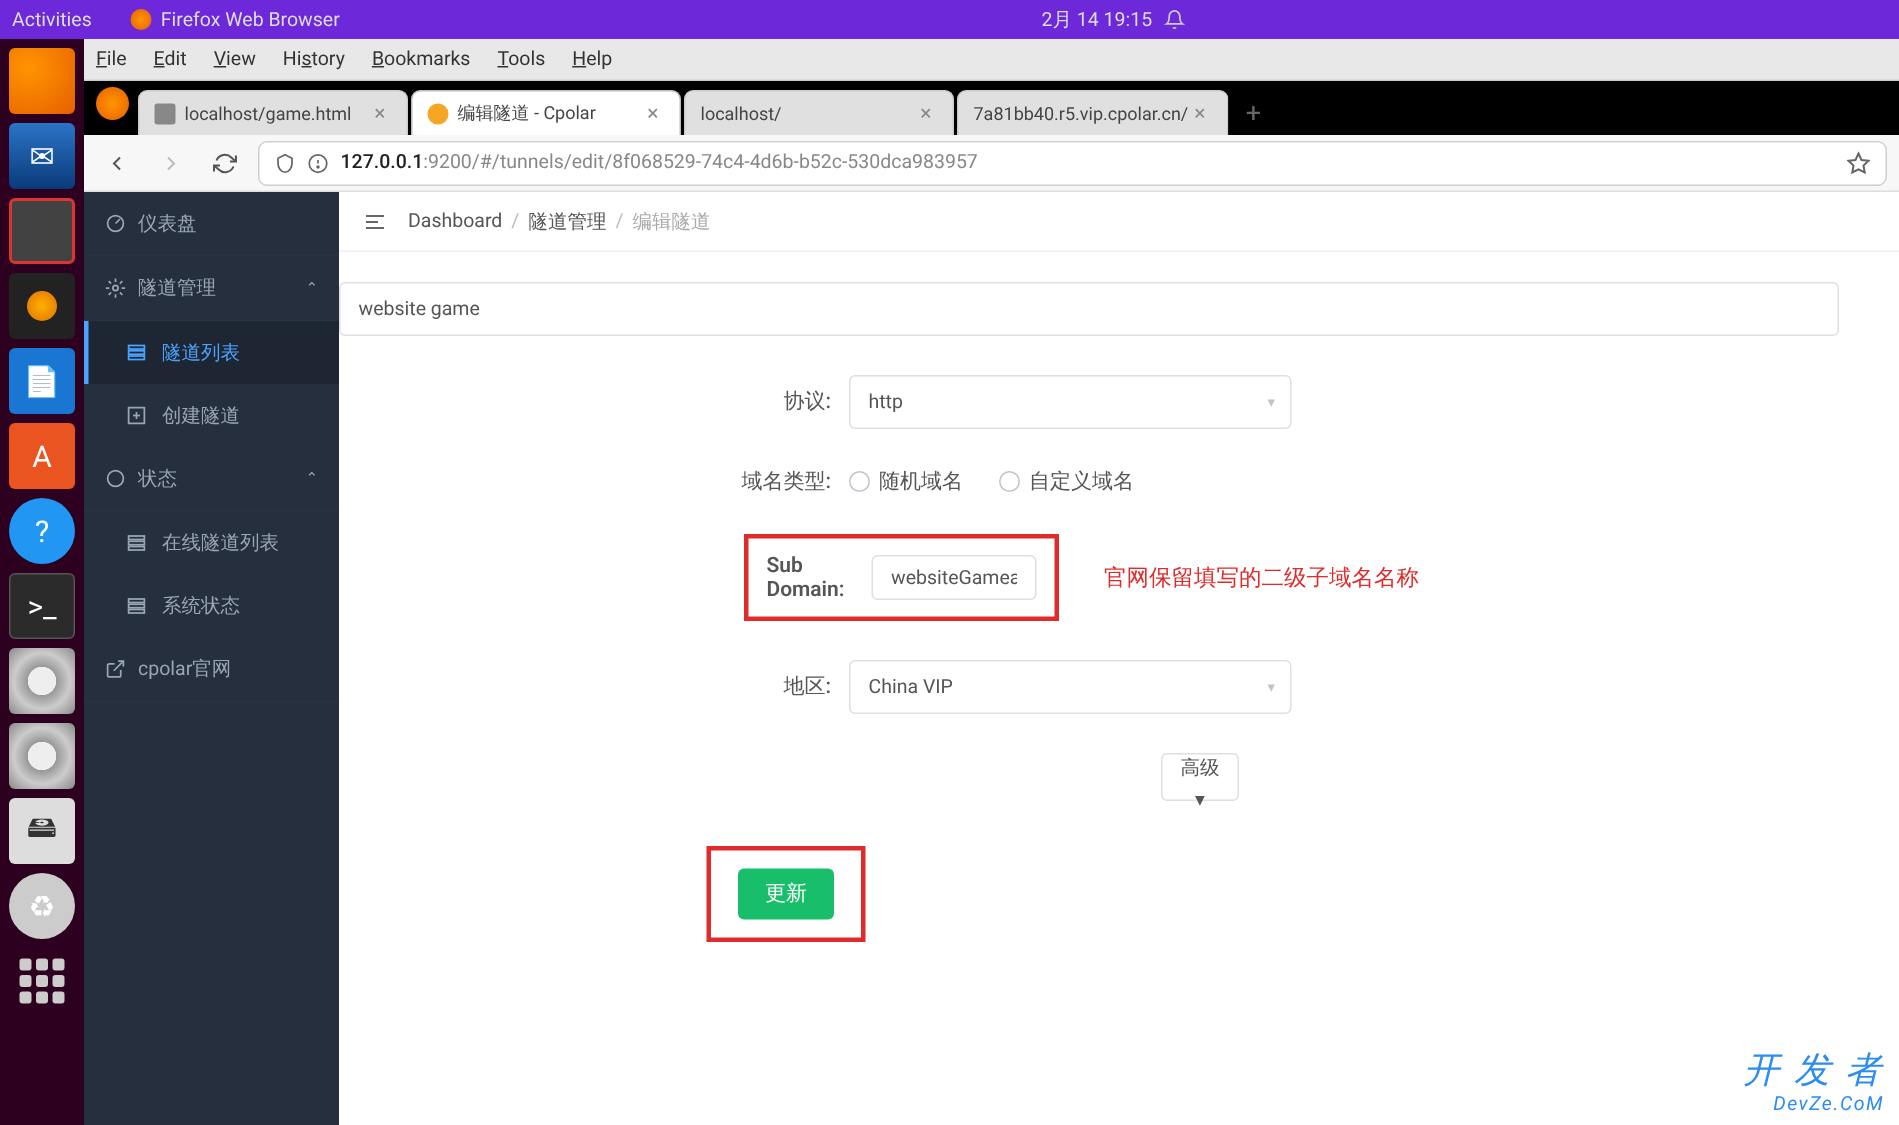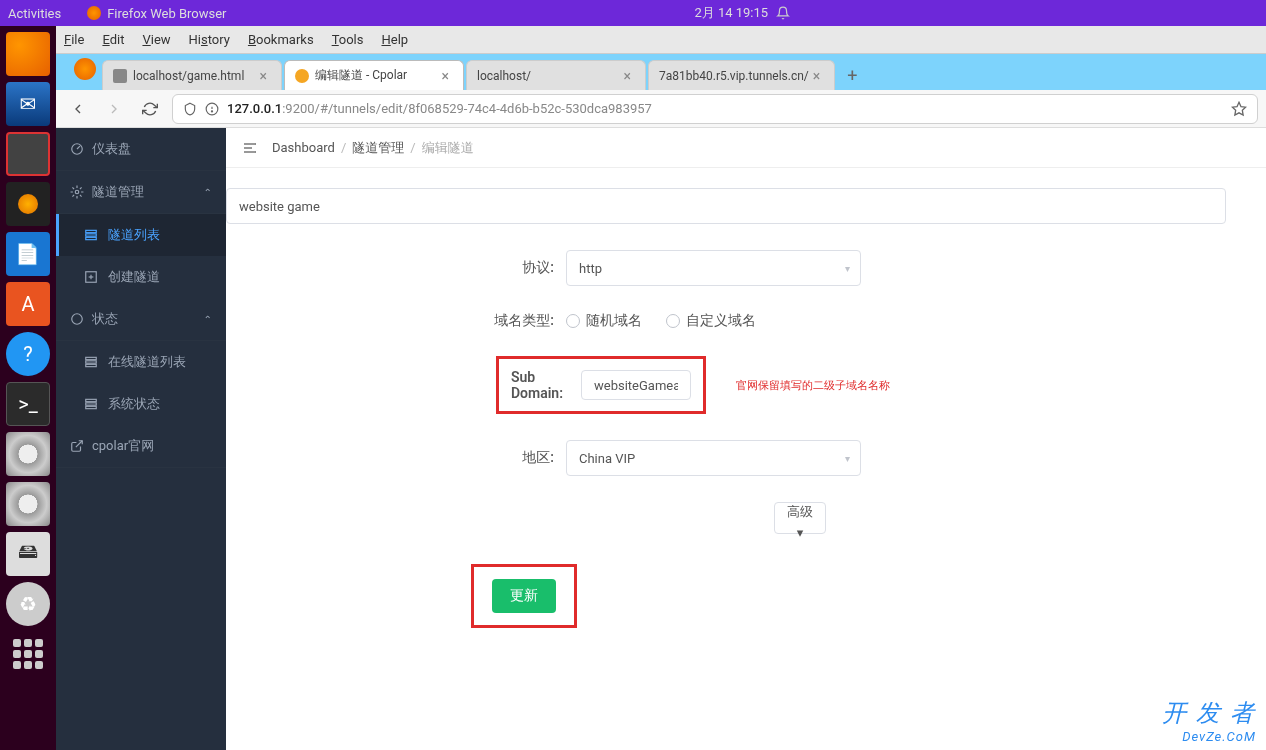--- a/index.html
+++ b/index.html
@@ -22,21 +22,21 @@
 .dock-item.help{background:#2196f3;border-radius:50%;}
 .dock-item.terminal{background:#2b2b2b;border:1px solid #555;}
 .dock-item.disc1,.dock-item.disc2{background:radial-gradient(circle,#eee 30%,#999 31%,#ccc 60%,#888);}
 .dock-item.usb{background:#ddd;color:#333;}
 .dock-item.trash{background:#ccc;border-radius:50%;}
 .dock-item.apps{background:transparent;} .dock-apps-grid{width:30px;height:30px;display:grid;grid-template-columns:repeat(3,1fr);gap:3px;} .dock-apps-grid span{background:#ccc;border-radius:2px;}
 .window { flex:1; display:flex; flex-direction:column; background:#fff;}
 .menubar { height:28px; background:#e8e8e8; border-bottom:1px solid #ccc; display:flex; align-items:center; padding:0 8px; font-size:13px; color:#333;}
 .menubar span { margin-right:18px; cursor:pointer;}
 .menubar span u { text-decoration:underline; }
-.tabbar { height:36px; background:#7dd3fc; display:flex; align-items:flex-end; padding-left:16px;}
+.tabbar { height:36px; background:#000000; display:flex; align-items:flex-end; padding-left:6px;}
 .fx-icon{width:22px;height:22px;border-radius:50%;background:radial-gradient(#ff9500,#e66000);margin:0 6px 6px 2px;align-self:center;}
 .tab { height:30px; min-width:180px; background:#e0e0e0; border-top-left-radius:6px; border-top-right-radius:6px; display:flex; align-items:center; padding:0 10px; font-size:12px; color:#444; border:1px solid #ccc; border-bottom:none; margin-right:2px; position:relative; cursor:pointer;}
 .tab.active { background:#fff; border-color:#bbb; }
 .tab .favicon{width:14px;height:14px;margin-right:6px;display:inline-block;background:#888;border-radius:2px;}
 .tab .favicon.cpolar{background:#f5a623;border-radius:50%;}
 .tab .close-x{margin-left:auto;color:#888;font-size:14px;padding:0 4px;}
 .newtab{width:30px;text-align:center;color:#666;font-size:18px;cursor:pointer;padding-bottom:4px;}
 .urlbar-row { height:38px; background:#f7f7f7; border-bottom:1px solid #ddd; display:flex; align-items:center; padding:0 8px; gap:8px;}
 .nav-btn{width:28px;height:28px;display:flex;align-items:center;justify-content:center;color:#666;border-radius:4px;cursor:pointer;}
 .urlbar { flex:1; height:30px; background:#fff; border:1px solid #d0d0d0; border-radius:6px; display:flex; align-items:center; padding:0 10px; font-size:13px; color:#333; gap:8px;}
@@ -67,21 +67,21 @@
 .radio-item{display:flex;align-items:center;gap:6px;font-size:14px;color:#555;cursor:pointer;}
 .radio-item.selected{color:#2d8cf0;}
 .radio-circle{width:14px;height:14px;border:1px solid #c0c4cc;border-radius:50%;display:inline-flex;align-items:center;justify-content:center;}
 .radio-item.selected .radio-circle{border-color:#2d8cf0;}
 .radio-item.selected .radio-circle::after{content:"";width:8px;height:8px;background:#2d8cf0;border-radius:50%;}
 .highlight-red{border:3px solid #e02b2b;border-radius:2px;}
 .radio-highlight{padding:8px 12px;margin:-8px -4px;}
 .subdomain-wrap{display:flex;align-items:center;padding:10px 12px;margin-left:270px;border:3px solid #e02b2b;width:210px;}
 .subdomain-wrap .form-label{width:auto;padding:0 8px 0 0;text-align:left;font-weight:600;}
 .subdomain-wrap .text-input{width:110px;height:30px;}
-.annotation{color:#e02b2b;font-size:11px;margin-left:30px;}
+.annotation{color:#e02b2b;font-size:15px;margin-left:30px;}
 .advanced-btn{height:32px;border:1px solid #dcdfe6;border-radius:4px;background:#fff;padding:0 12px;font-size:13px;color:#555;cursor:pointer;display:flex;align-items:center;gap:4px;flex-direction:column;}
 .advanced-row{display:flex;justify-content:flex-end;padding-right:420px;margin-top:20px;margin-bottom:20px;}
 .submit-wrap{margin-left:245px;margin-top:10px;padding:12px 18px;border:3px solid #e02b2b;display:inline-block;}
 .submit-btn{background:#19be6b;color:#fff;border:none;border-radius:4px;padding:8px 18px;font-size:14px;cursor:pointer;}
 .watermark{position:absolute;right:10px;bottom:6px;font-family:Georgia,serif;font-style:italic;font-size:24px;color:#2d8cf0;letter-spacing:2px;text-shadow:0 0 1px #fff;}
 .watermark .sub{font-size:13px;letter-spacing:1px;display:block;text-align:right;}
 svg{display:block;}
 </style>
 </head>
 <body>
@@ -156,21 +156,21 @@
       <div class="tab active">
         <span class="favicon cpolar"></span>
         <span>编辑隧道 - Cpolar</span>
         <span class="close-x">×</span>
       </div>
       <div class="tab">
         <span>localhost/</span>
         <span class="close-x">×</span>
       </div>
       <div class="tab">
-        <span>7a81bb40.r5.vip.tunnels.cn/</span>
+        <span>7a81bb40.r5.vip.cpolar.cn/</span>
         <span class="close-x">×</span>
       </div>
       <div class="newtab">+</div>
     </div>
 
     <div class="urlbar-row">
       <div class="nav-btn">
         <svg width="16" height="16" viewBox="0 0 24 24" fill="none" stroke="#555" stroke-width="2">
             <path d="M15 18l-6-6 6-6"></path>
           </svg>

